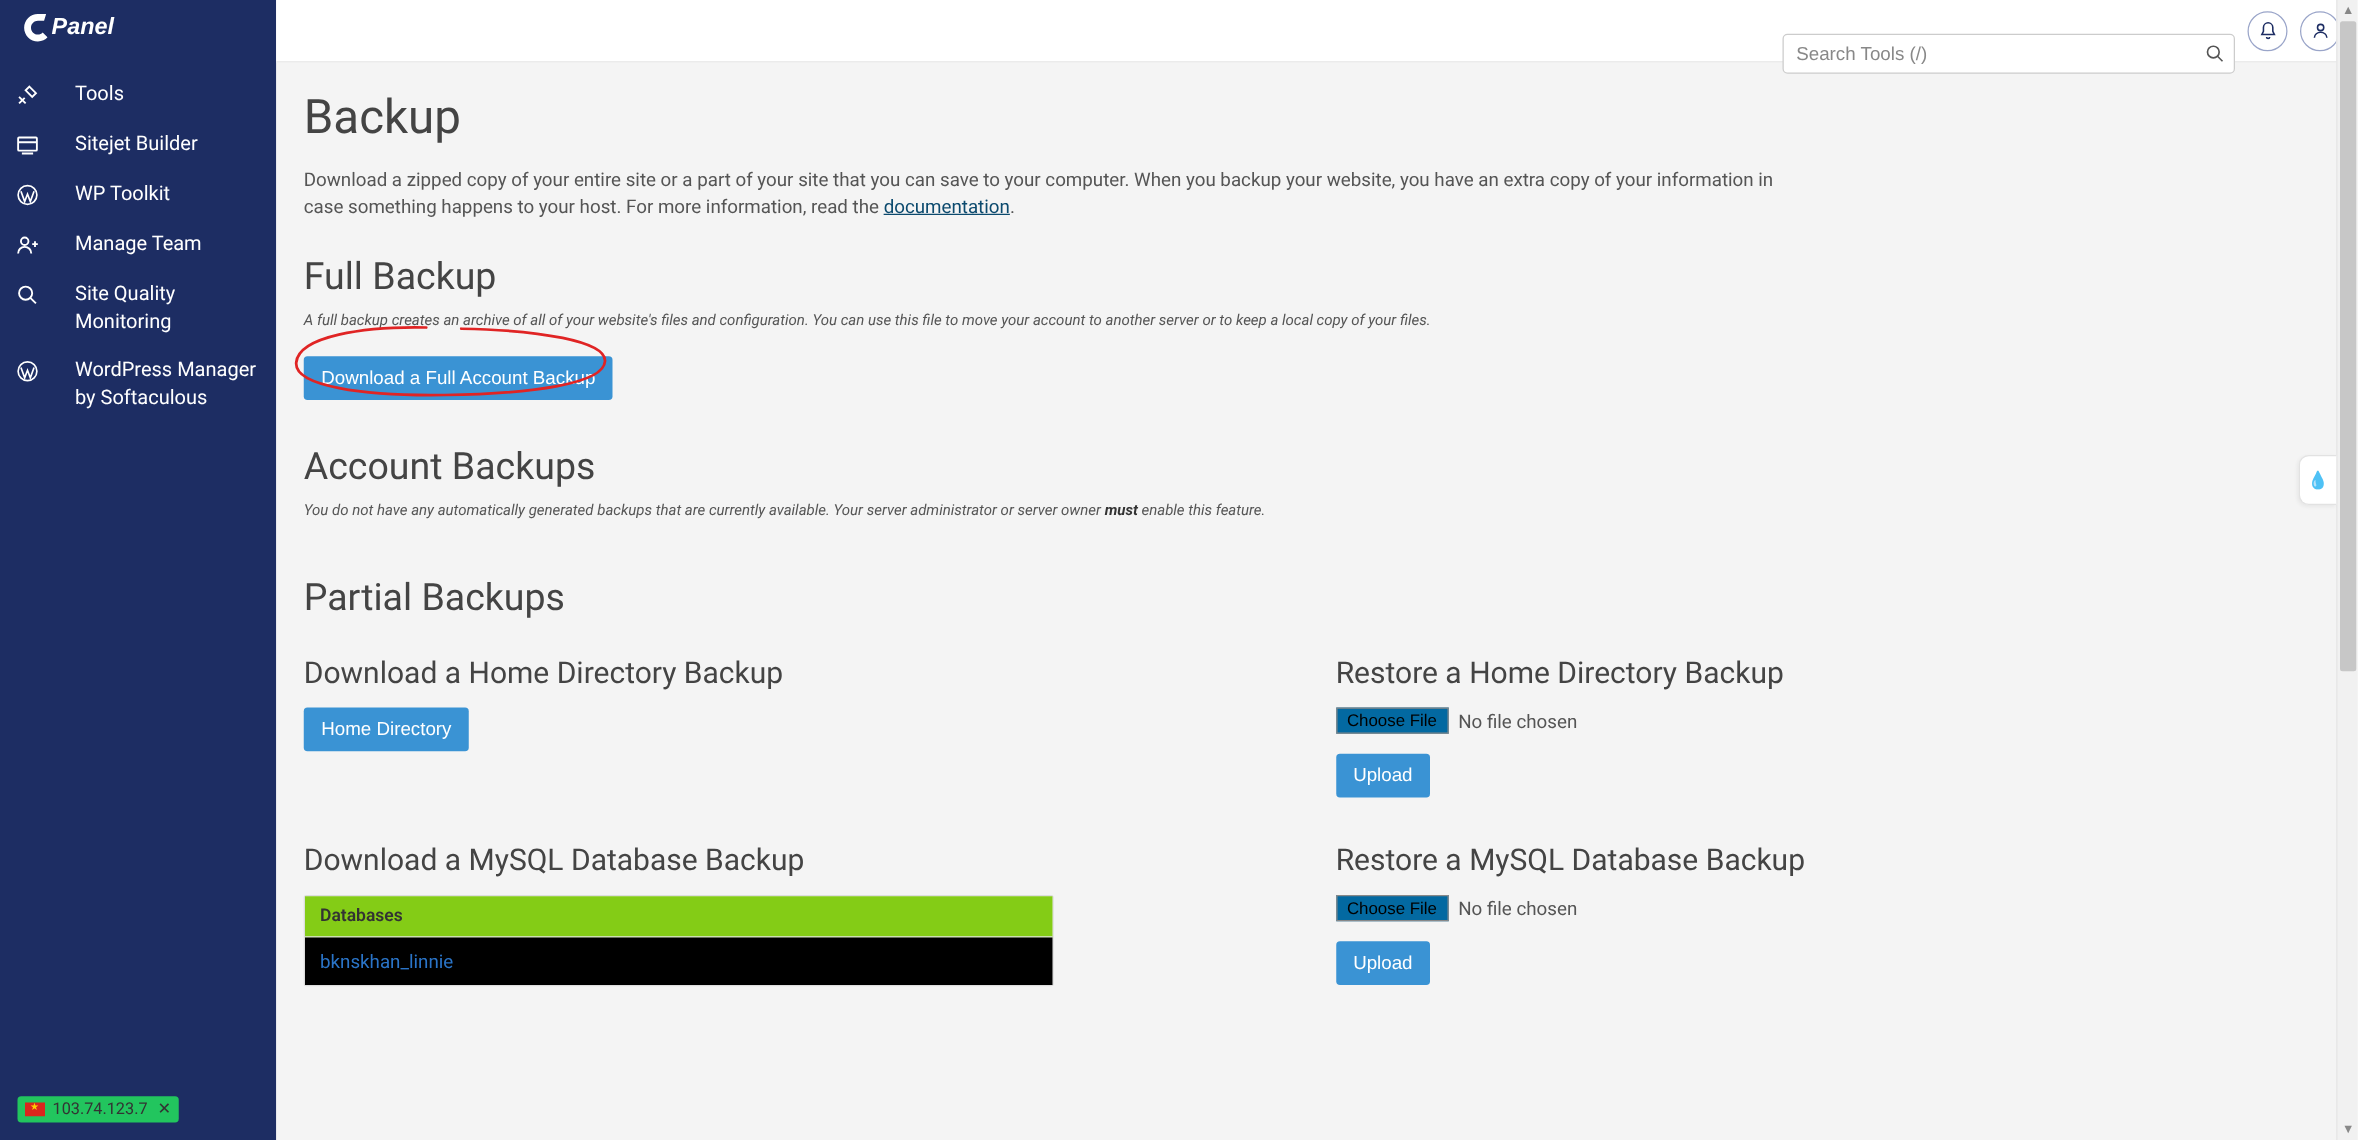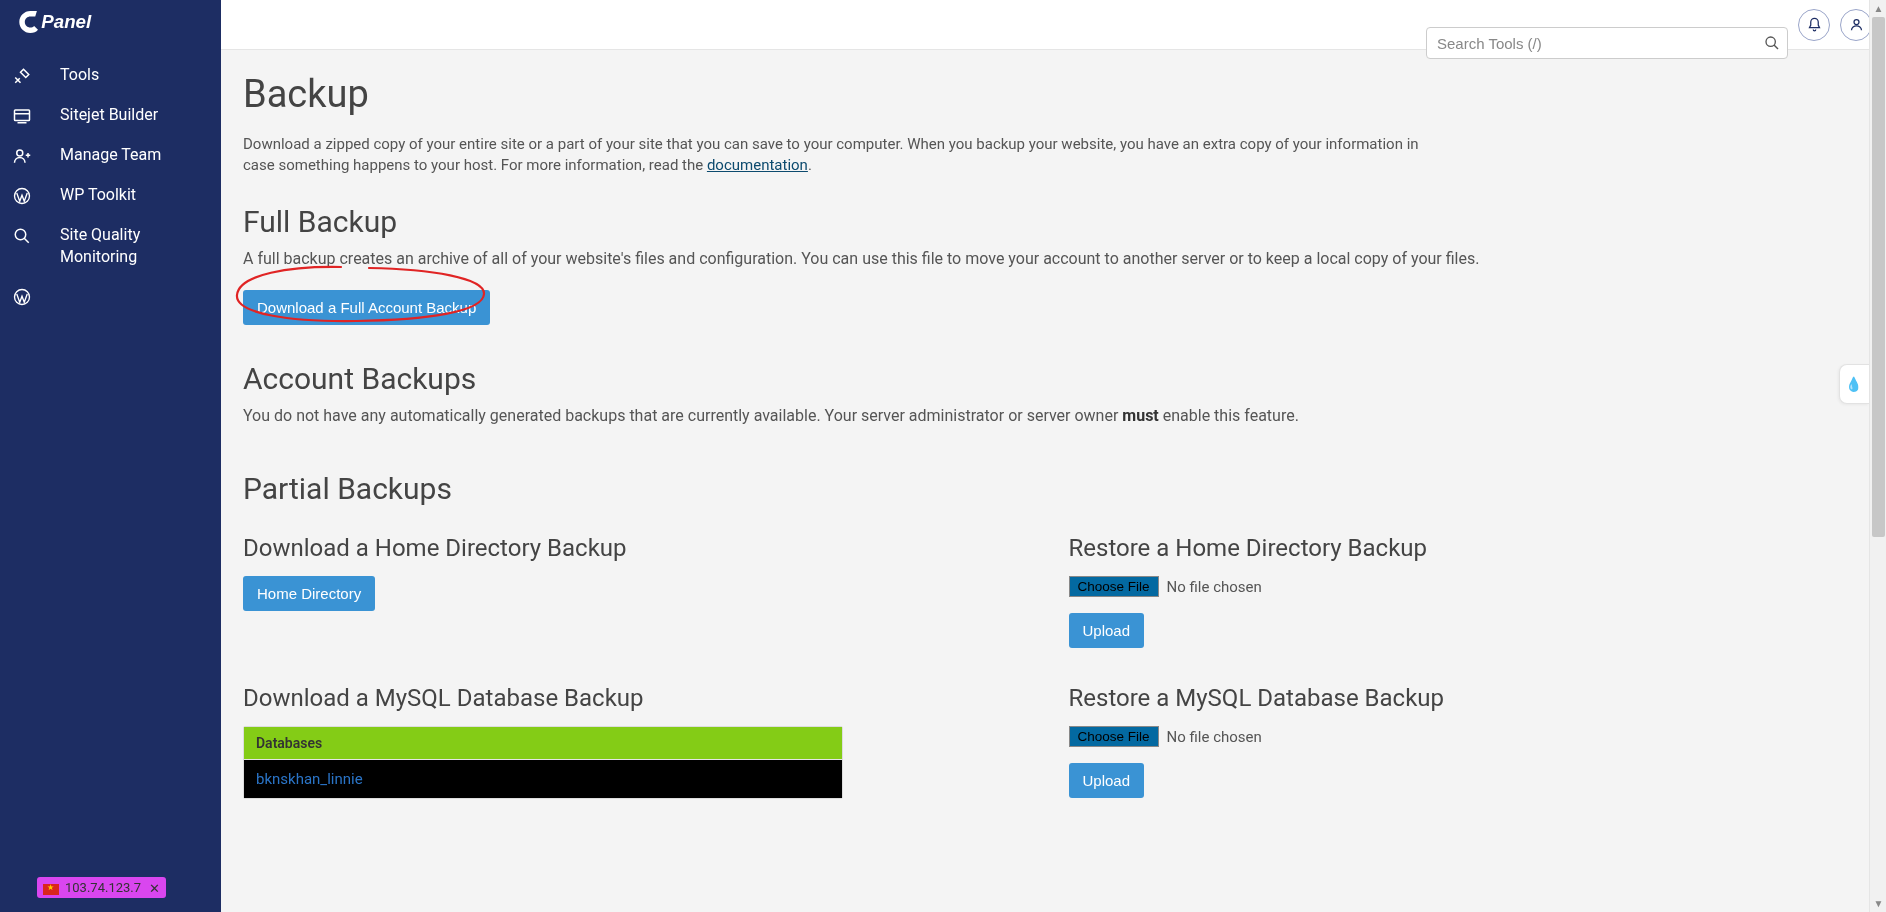--- a/index.html
+++ b/index.html
@@ -8,42 +8,42 @@
 
   
   .sidebar { width: 221px; background: #1d2d63; color: #fff; display: flex; flex-direction: column; position: relative; }
   .logo { padding: 7px 16px 20px 16px; }
   .logo svg { display: block; }
   .nav { list-style: none; padding: 0 0 0 0; }
   .nav-item { display: flex; align-items: flex-start; gap: 28px; padding: 9px 12px; color: #fff; font-size: 16px; cursor: pointer; }
   .nav-item .nav-icon { width: 20px; height: 20px; flex: 0 0 20px; display: flex; align-items: center; justify-content: center; margin-top: 2px; }
   .nav-item .nav-label { line-height: 1.35; }
 
-  .ip-badge { position: absolute; bottom: 14px; left: 14px; background: #d946ef; color: #333; display: flex; align-items: flex-end; gap: 6px; padding: 3px 6px; font-size: 13px; border-radius: 3px; margin-left: 23px; }
+  .ip-badge { position: absolute; bottom: 14px; left: 14px; background: #22c55e; color: #333; display: flex; align-items: center; gap: 6px; padding: 3px 6px; font-size: 13px; border-radius: 3px; }
   .ip-flag { width: 16px; height: 11px; background: #da251d; position: relative; display: inline-block; }
   .ip-flag::after { content: "★"; color: #ffcd00; font-size: 8px; position: absolute; top: -1px; left: 4px; }
   .ip-close { cursor: pointer; font-size: 13px; line-height: 1; margin-left: 2px; }
 
   
   .main { flex: 1; display: flex; flex-direction: column; background: #f4f4f4; position: relative; }
 
   .topbar { height: 50px; background: #fff; border-bottom: 1px solid #e5e5e5; display: flex; align-items: center; justify-content: flex-end; padding: 0 14px; gap: 10px; }
   .search-wrap { position: relative; width: 362px; margin-top: 37px; }
   .search-input { width: 100%; height: 32px; border: 1px solid #ccc; border-radius: 4px; padding: 0 34px 0 10px; font-size: 15px; color: #555; }
   .search-input::placeholder { color: #888; }
   .search-btn { position: absolute; right: 0; top: 0; height: 32px; width: 32px; background: none; border: none; cursor: pointer; display: flex; align-items: center; justify-content: center; }
   .top-iconbtn { width: 32px; height: 32px; border: 1.5px solid #9aa5c9; border-radius: 50%; background: #fff; display: flex; align-items: center; justify-content: center; cursor: pointer; color: #1d2d63; }
 
   .content { padding: 22px 22px 0 22px; overflow-y: auto; flex: 1; color: #444; }
   .page-title { font-size: 38px; font-weight: 400; color: #444; margin-bottom: 18px; }
   .desc { font-size: 15px; color: #555; line-height: 1.4; margin-bottom: 28px; max-width: 1210px; }
   .desc a { color: #0c4a6e; text-decoration: underline; }
 
   h2.section-title { font-size: 30px; font-weight: 400; color: #444; margin-bottom: 10px; }
-  .section-desc { font-size: 16px; color: #555; margin-bottom: 22px; }
+  .section-desc { font-size: 12px; color: #555; margin-bottom: 22px; font-style: italic; }
   .section-desc b { font-weight: 700; color: #333; }
 
   .btn { display: inline-block; background: #3a93d4; color: #fff; border: none; padding: 9px 14px; font-size: 15px; border-radius: 3px; cursor: pointer; }
 
   .sec-spacer { height: 36px; }
   .sec-spacer-sm { height: 24px; }
 
   .cols { display: flex; gap: 30px; }
   .col { flex: 1; }
   .col h3 { font-size: 24px; font-weight: 400; color: #444; margin-bottom: 14px; }
@@ -98,52 +98,53 @@
         <span class="nav-icon">
           <svg width="18" height="18" viewBox="0 0 24 24" fill="none" stroke="#fff" stroke-width="2">
               <rect x="2" y="4" width="20" height="14" rx="1"></rect>
               <path d="M2 9h20M6 21h12"></path>
             </svg>
         </span>
         <span class="nav-label">Sitejet Builder</span>
       </li>
       <li class="nav-item">
         <span class="nav-icon">
-          <svg width="18" height="18" viewBox="0 0 24 24" fill="none" stroke="#fff" stroke-width="2">
-              <circle cx="9" cy="8" r="4"></circle>
-              <path d="M2 21c0-4 3-7 7-7s7 3 7 7M17 11h6M20 8v6"></path>
-            </svg>
-        </span>
-        <span class="nav-label">Manage Team</span>
-      </li>
-      <li class="nav-item">
-        <span class="nav-icon">
           <svg width="18" height="18" viewBox="0 0 24 24" fill="none" stroke="#fff" stroke-width="1.8">
               <circle cx="12" cy="12" r="10"></circle>
               <path d="M5 8l4 11 3-8 3 8 4-11"></path>
             </svg>
         </span>
         <span class="nav-label">WP Toolkit</span>
       </li>
       <li class="nav-item">
         <span class="nav-icon">
           <svg width="18" height="18" viewBox="0 0 24 24" fill="none" stroke="#fff" stroke-width="2">
+              <circle cx="9" cy="8" r="4"></circle>
+              <path d="M2 21c0-4 3-7 7-7s7 3 7 7M17 11h6M20 8v6"></path>
+            </svg>
+        </span>
+        <span class="nav-label">Manage Team</span>
+      </li>
+      <li class="nav-item">
+        <span class="nav-icon">
+          <svg width="18" height="18" viewBox="0 0 24 24" fill="none" stroke="#fff" stroke-width="2">
               <circle cx="10" cy="10" r="7"></circle>
               <path d="M15 15l6 6"></path>
             </svg>
         </span>
         <span class="nav-label">Site Quality Monitoring</span>
       </li>
       <li class="nav-item">
         <span class="nav-icon">
           <svg width="18" height="18" viewBox="0 0 24 24" fill="none" stroke="#fff" stroke-width="1.8">
               <circle cx="12" cy="12" r="10"></circle>
               <path d="M5 8l4 11 3-8 3 8 4-11"></path>
             </svg>
         </span>
+        <span class="nav-label">WordPress Manager by Softaculous</span>
       </li>
     </ul>
 
     <div class="ip-badge">
       <span class="ip-flag"></span>
       <span>103.74.123.7</span>
       <span class="ip-close">✕</span>
     </div>
   </aside>
 

